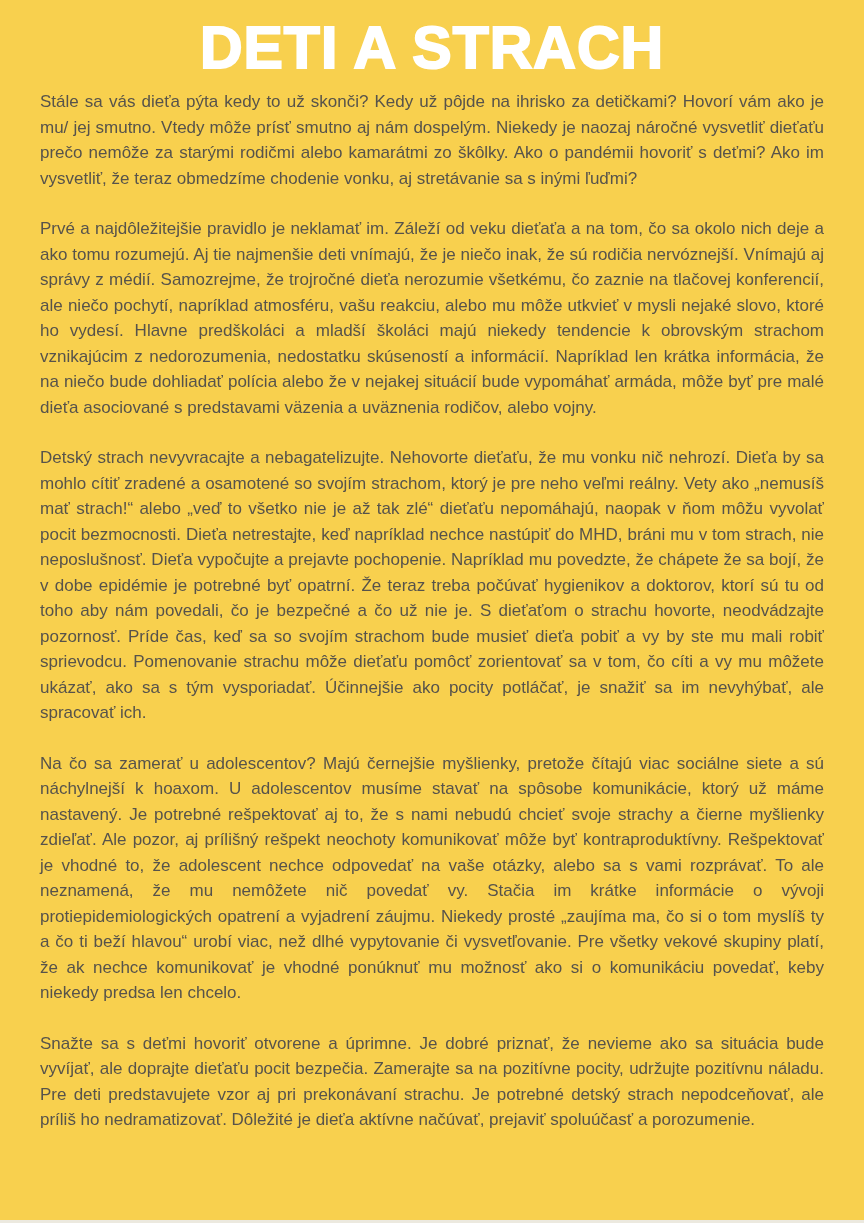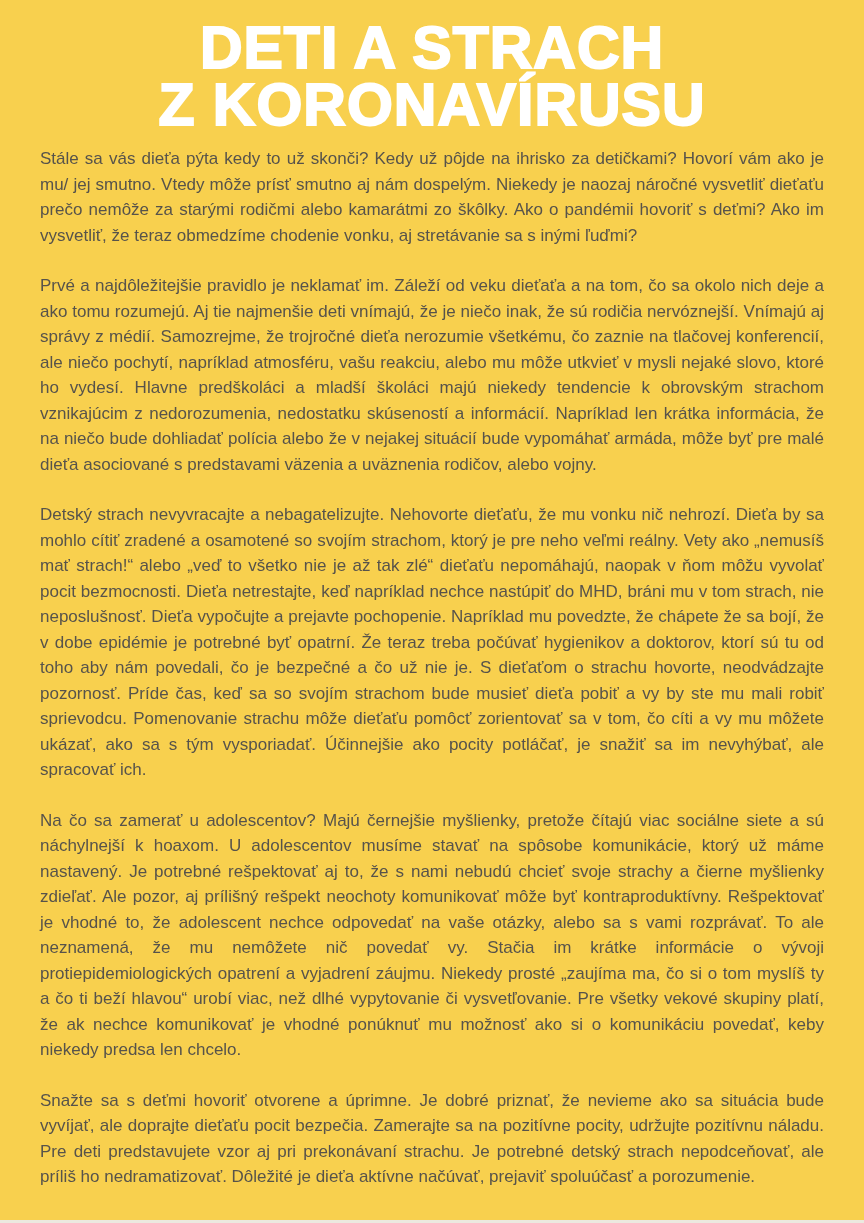--- a/index.html
+++ b/index.html
@@ -42,21 +42,20 @@
     background: #ECE9DF;
   }
 </style>
 </head>
 <body>
 
 <div class="page">
 
   <div class="title-block">
     <div>DETI A STRACH</div>
-    <div>Z KORONAVÍRUSU</div>
   </div>
 
   <div class="article">
     <p>Stále sa vás dieťa pýta kedy to už skonči? Kedy už pôjde na ihrisko za detičkami? Hovorí vám ako je mu/ jej smutno. Vtedy môže prísť smutno aj nám dospelým. Niekedy je naozaj náročné vysvetliť dieťaťu prečo nemôže za starými rodičmi alebo kamarátmi zo škôlky. Ako o pandémii hovoriť s deťmi? Ako im vysvetliť, že teraz obmedzíme chodenie vonku, aj stretávanie sa s inými ľuďmi?</p>
     <p>Prvé a najdôležitejšie pravidlo je neklamať im. Záleží od veku dieťaťa a na tom, čo sa okolo nich deje a ako tomu rozumejú. Aj tie najmenšie deti vnímajú, že je niečo inak, že sú rodičia nervóznejší. Vnímajú aj správy z médií. Samozrejme, že trojročné dieťa nerozumie všetkému, čo zaznie na tlačovej konferencií, ale niečo pochytí, napríklad atmosféru, vašu reakciu, alebo mu môže utkvieť v mysli nejaké slovo, ktoré ho vydesí. Hlavne predškoláci a mladší školáci majú niekedy tendencie k obrovským strachom vznikajúcim z nedorozumenia, nedostatku skúseností a informácií. Napríklad len krátka informácia, že na niečo bude dohliadať polícia alebo že v nejakej situácií bude vypomáhať armáda, môže byť pre malé dieťa asociované s predstavami väzenia a uväznenia rodičov, alebo vojny.</p>
     <p>Detský strach nevyvracajte a nebagatelizujte. Nehovorte dieťaťu, že mu vonku nič nehrozí. Dieťa by sa mohlo cítiť zradené a osamotené so svojím strachom, ktorý je pre neho veľmi reálny. Vety ako „nemusíš mať strach!“ alebo „veď to všetko nie je až tak zlé“ dieťaťu nepomáhajú, naopak v ňom môžu vyvolať pocit bezmocnosti. Dieťa netrestajte, keď napríklad nechce nastúpiť do MHD, bráni mu v tom strach, nie neposlušnosť. Dieťa vypočujte a prejavte pochopenie. Napríklad mu povedzte, že chápete že sa bojí, že v dobe epidémie je potrebné byť opatrní. Že teraz treba počúvať hygienikov a doktorov, ktorí sú tu od toho aby nám povedali, čo je bezpečné a čo už nie je. S dieťaťom o strachu hovorte, neodvádzajte pozornosť. Príde čas, keď sa so svojím strachom bude musieť dieťa pobiť a vy by ste mu mali robiť sprievodcu. Pomenovanie strachu môže dieťaťu pomôcť zorientovať sa v tom, čo cíti a vy mu môžete ukázať, ako sa s tým vysporiadať. Účinnejšie ako pocity potláčať, je snažiť sa im nevyhýbať, ale spracovať ich.</p>
     <p>Na čo sa zamerať u adolescentov? Majú černejšie myšlienky, pretože čítajú viac sociálne siete a sú náchylnejší k hoaxom. U adolescentov musíme stavať na spôsobe komunikácie, ktorý už máme nastavený. Je potrebné rešpektovať aj to, že s nami nebudú chcieť svoje strachy a čierne myšlienky zdieľať. Ale pozor, aj prílišný rešpekt neochoty komunikovať môže byť kontraproduktívny. Rešpektovať je vhodné to, že adolescent nechce odpovedať na vaše otázky, alebo sa s vami rozprávať. To ale neznamená, že mu nemôžete nič povedať vy. Stačia im krátke informácie o vývoji protiepidemiologických opatrení a vyjadrení záujmu. Niekedy prosté „zaujíma ma, čo si o tom myslíš ty a čo ti beží hlavou“ urobí viac, než dlhé vypytovanie či vysvetľovanie. Pre všetky vekové skupiny platí, že ak nechce komunikovať je vhodné ponúknuť mu možnosť ako si o komunikáciu povedať, keby niekedy predsa len chcelo.</p>
     <p>Snažte sa s deťmi hovoriť otvorene a úprimne. Je dobré priznať, že nevieme ako sa situácia bude vyvíjať, ale doprajte dieťaťu pocit bezpečia. Zamerajte sa na pozitívne pocity, udržujte pozitívnu náladu. Pre deti predstavujete vzor aj pri prekonávaní strachu. Je potrebné detský strach nepodceňovať, ale príliš ho nedramatizovať. Dôležité je dieťa aktívne načúvať, prejaviť spoluúčasť a porozumenie.</p>
   </div>
 

